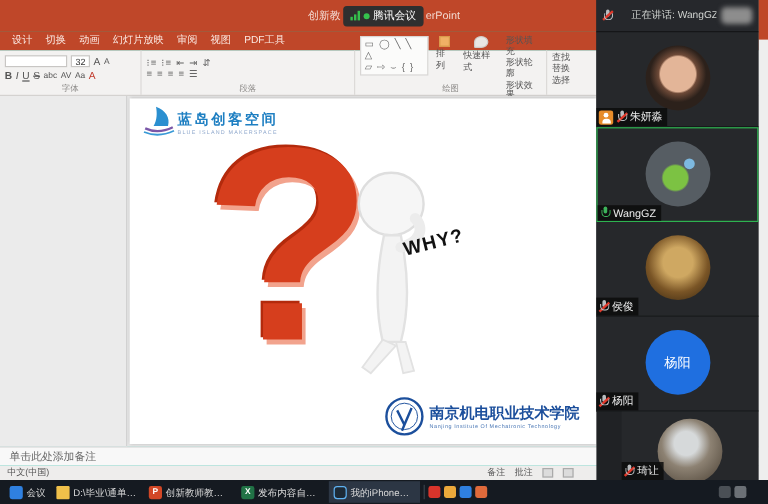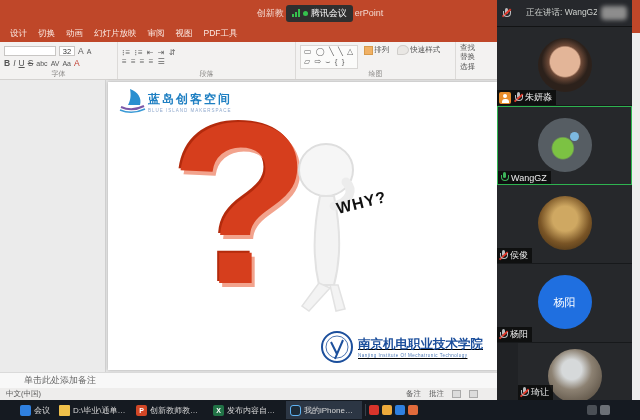--- a/index.html
+++ b/index.html
@@ -30,44 +30,44 @@
   .rrow{display:flex;align-items:center;gap:3px;white-space:nowrap;}
   .combo{width:52px;height:10px;border:1px solid #c8c6c4;background:#fff;}
   .sizebox{width:16px;height:10px;border:1px solid #c8c6c4;background:#fff;font-size:7.5px;
     display:flex;align-items:center;justify-content:center;color:#333;}
   .fbtn{font-size:8.5px;color:#555;}
   .fbtn.b{font-weight:bold}.fbtn.i{font-style:italic}.fbtn.u{text-decoration:underline}
   .fbtn.s{text-decoration:line-through}
   .glyphs{font-size:8px;color:#666;letter-spacing:1px;}
   .vcol{display:flex;flex-direction:column;gap:1px;font-size:7.5px;color:#555;line-height:1.15;}
   .shapegrid{display:flex;flex-direction:column;gap:1px;border:1px solid #d8d6d4;background:#fbfbfa;padding:1px 3px;}
-  .bigbtn{display:flex;flex-direction:row;align-items:center;gap:1px;font-size:7.5px;color:#555;padding:0 2px;}
+  .bigbtn{display:flex;flex-direction:column;align-items:center;gap:1px;font-size:7.5px;color:#555;padding:0 2px;}
   .sq{width:9px;height:9px;background:#f0b165;border:1px solid #d89a4a;}
   .blob{width:12px;height:10px;background:#e9e7e4;border:1px solid #cfcdca;border-radius:50% 50% 50% 10%;}
 
   
   .slidearea{position:absolute;left:0;top:80px;width:100%;height:292px;background:#e6e6e6;}
   .thumbpane{position:absolute;left:0;top:0;width:106px;height:100%;background:#ebebeb;border-right:1px solid #d2d2d2;}
   .slide{position:absolute;left:108px;top:2px;width:389px;height:288px;background:#fff;box-shadow:0 0 3px rgba(0,0,0,.25);overflow:hidden;}
   .bilogo{position:absolute;left:10px;top:6px;display:flex;align-items:center;gap:0;}
   .bilogo-txt{display:flex;flex-direction:column;}
   .bilogo-cn{color:#1e7fc2;font-weight:bold;font-size:12px;letter-spacing:2px;}
   .bilogo-en{color:#8fa8cc;font-size:4.5px;letter-spacing:1px;}
   .qmark{position:absolute;left:62px;top:28px;font-size:230px;line-height:.82;font-weight:bold;
     color:#d63e1d;text-shadow:3px 4px 0 #f2a38d, -2px -2px 0 #b32a0c;}
   .why{position:absolute;left:228px;top:112px;font-size:16px;font-weight:800;color:#111;
     transform:rotate(-14deg);letter-spacing:1px;}
   .figure{position:absolute;left:168px;top:58px;}
-  .school{position:absolute;right:14px;bottom:6px;display:flex;align-items:center;gap:4px;text-decoration:underline;}
+  .school{position:absolute;right:14px;bottom:6px;display:flex;align-items:center;gap:4px;}
   .school-txt{display:flex;flex-direction:column;}
   .school-cn{color:#1c4f9c;font-weight:bold;font-size:12.5px;}
   .school-en{color:#4a77b5;font-size:4.5px;letter-spacing:.5px;}
 
   .notes{position:absolute;left:0;top:372px;width:100%;height:16px;background:#f8f8f8;
-    border-top:1px solid #dadada;display:flex;align-items:center;padding:0 24px;font-size:9px;color:#666;}
+    border-top:1px solid #dadada;display:flex;align-items:center;padding:0 8px;font-size:9px;color:#666;}
   .statusbar{position:absolute;left:0;top:388px;width:100%;height:12px;background:#eeedec;
     display:flex;align-items:center;font-size:7.5px;color:#555;padding:0 6px;}
   .statR{margin-left:auto;display:flex;align-items:center;gap:8px;margin-right:156px;justify-content:center;}
   .viewbox{width:9px;height:8px;border:1px solid #aaa;background:#dcdcdc;display:inline-block;}
 
   
   .panel{position:absolute;left:497px;top:0;width:135px;height:400px;background:#202225;}
   .speakbar{height:27px;background:#26282c;border-bottom:1px solid #121314;display:flex;align-items:center;gap:4px;padding:0 5px;}
   .speaktext{color:#cfd2cf;font-size:8.5px;white-space:nowrap;overflow:hidden;margin-left:12px;}
   .blurblob{margin-left:auto;width:26px;height:14px;background:#8d8d8d;border-radius:4px;filter:blur(2px);}
@@ -93,21 +93,21 @@
   .mic.speaking::before{background:#3db35a;}
   .mic.speaking::after{border-color:#3db35a;}
   .mic .slash{position:absolute;left:-1px;top:4.5px;width:11px;height:1.6px;background:#e0392b;transform:rotate(-42deg);}
 
   
   .sliver{position:absolute;left:632px;top:0;width:8px;height:400px;background:#eeeeee;}
   .sliver-top{position:absolute;left:0;top:0;width:100%;height:33px;background:#bf4729;}
 
   
   .taskbar{position:absolute;left:0;top:400px;width:100%;height:20px;background:#151a21;
-    display:flex;align-items:center;gap:1px;padding:0 16px;font-size:8px;color:#d8d8d8;}
+    display:flex;align-items:center;gap:1px;padding:0 4px;font-size:8px;color:#d8d8d8;}
   .titem{display:flex;align-items:center;gap:3px;height:18px;padding:0 4px;max-width:76px;flex:none;}
   .titem.active{background:#2c3644;}
   .titem .lbl{overflow:hidden;text-overflow:ellipsis;white-space:nowrap;}
   .ticon{width:11px;height:11px;flex:none;display:flex;align-items:center;justify-content:center;
     color:#fff;font-size:7px;font-weight:bold;border-radius:2px;}
   .ic-meet{background:#2f80e0;}
   .ic-folder{background:#f0c04a;border-radius:1px;}
   .ic-ppt{background:#d24726;}
   .ic-word{background:#2b579a;}
   .ic-excel{background:#217346;}
@@ -191,20 +191,25 @@
             <span class="glyphs">▱ ⇨ ⌣ { }</span>
           </div>
           <span class="bigbtn">
             <span class="sq"></span>
             <span>排列</span>
           </span>
           <span class="bigbtn">
             <span class="blob"></span>
             <span>快速样式</span>
           </span>
+          <div class="vcol">
+            <span>形状填充</span>
+            <span>形状轮廓</span>
+            <span>形状效果</span>
+          </div>
         </div>
         <span class="rglabel">绘图</span>
       </div>
 
       <div class="rgroup" style="flex:1;border-right:none">
         <div class="vcol" style="padding-top:1px;">
           <span>查找</span>
           <span>替换</span>
           <span>选择</span>
         </div>

